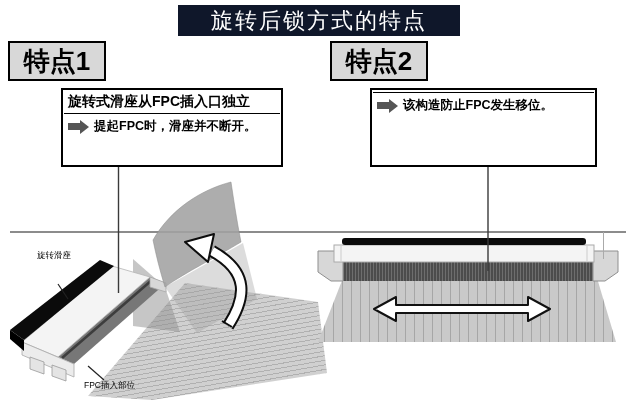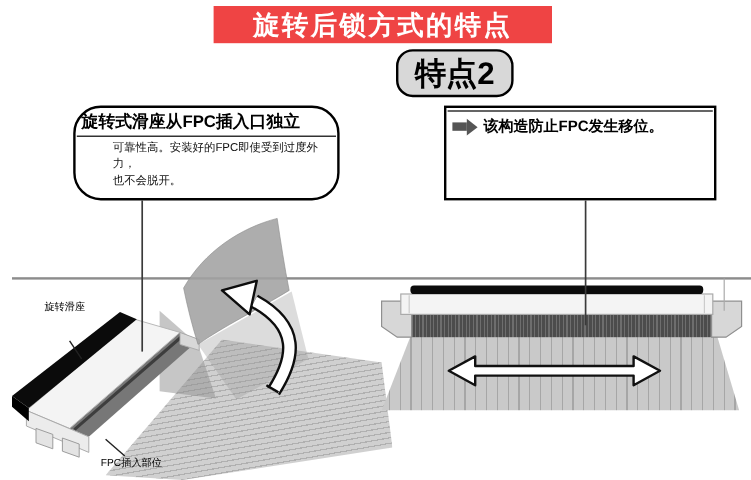--- a/index.html
+++ b/index.html
@@ -1,30 +1,30 @@
 <!DOCTYPE html>
 <html><head>
 <meta charset="utf-8">
 <style>
   html,body{margin:0;padding:0;background:#fff;}
   .canvas{position:relative;width:626px;height:400px;background:#fff;overflow:hidden;
           font-family:"Liberation Sans","DejaVu Sans",sans-serif;color:#000;}
 
   
-  .title-bar{position:absolute;left:178px;top:5px;width:282px;height:31px;background:#ef4444;
-             color:#fff;font-size:22px;font-weight:bold;text-align:center;line-height:31px;letter-spacing:2px;}
+  .title-bar{position:absolute;left:178px;top:5px;width:282px;height:31px;background:#0f172a;
+             color:#fff;font-size:22px;font-weight:normal;text-align:center;line-height:31px;letter-spacing:2px;}
 
   
   .badge{position:absolute;top:41px;width:94px;height:36px;background:#d8d8d8;border:2px solid #000;
          font-size:26px;font-weight:bold;text-align:center;line-height:36px;}
-  .b1{left:8px;} .b2{left:330px;border-radius:14px;}
+  .b1{left:8px;} .b2{left:330px;}
 
   
   .feature-box{position:absolute;top:88px;height:79px;background:#fff;border:2px solid #000;box-sizing:border-box;}
-  .fb1{left:61px;width:222px;border-radius:23px;} .fb2{left:370px;width:227px;}
+  .fb1{left:61px;width:222px;} .fb2{left:370px;width:227px;}
   .fb-heading{font-size:14px;font-weight:bold;padding:3px 5px 0;white-space:nowrap;}
   .fb-rule{border-top:1.5px solid #000;margin:2px 1px 0;}
   .fb-point{display:flex;align-items:center;margin:4px 0 0 5px;gap:5px;}
   .fb-point-text{font-size:12.5px;font-weight:bold;white-space:nowrap;}
   .block-arrow{display:inline-flex;align-items:center;flex:0 0 auto;}
   .ba-shaft{width:12px;height:7px;background:#555;}
   .ba-head{width:0;height:0;border-left:9px solid #555;border-top:7px solid transparent;border-bottom:7px solid transparent;}
   .fb-detail{font-size:9.5px;line-height:1.42;margin:3px 0 0 31px;white-space:pre-line;color:#111;}
 
   
@@ -47,27 +47,33 @@
   .lbl-slider{left:37px;top:250px;}
   .lbl-insert{left:84px;top:380px;}
 </style>
 </head>
 <body>
 
 <div class="canvas">
 
   <div class="title-bar">旋转后锁方式的特点</div>
 
+  <div class="badge b1">特点1</div>
   <div class="badge b2">特点2</div>
 
   <div class="feature-box fb1">
     <div class="fb-heading">旋转式滑座从FPC插入口独立</div>
     <div class="fb-rule"></div>
-    <div class="fb-detail">可靠性高。安装好的FPC即使受到过度外力，
-也不会脱开。</div>
+    <div class="fb-point">
+      <span class="block-arrow">
+          <span class="ba-shaft"></span>
+          <span class="ba-head"></span>
+        </span>
+      <span class="fb-point-text">提起FPC时，滑座并不断开。</span>
+    </div>
   </div>
 
   <div class="feature-box fb2">
     <div class="fb-rule"></div>
     <div class="fb-point">
       <span class="block-arrow">
           <span class="ba-shaft"></span>
           <span class="ba-head"></span>
         </span>
       <span class="fb-point-text">该构造防止FPC发生移位。</span>

